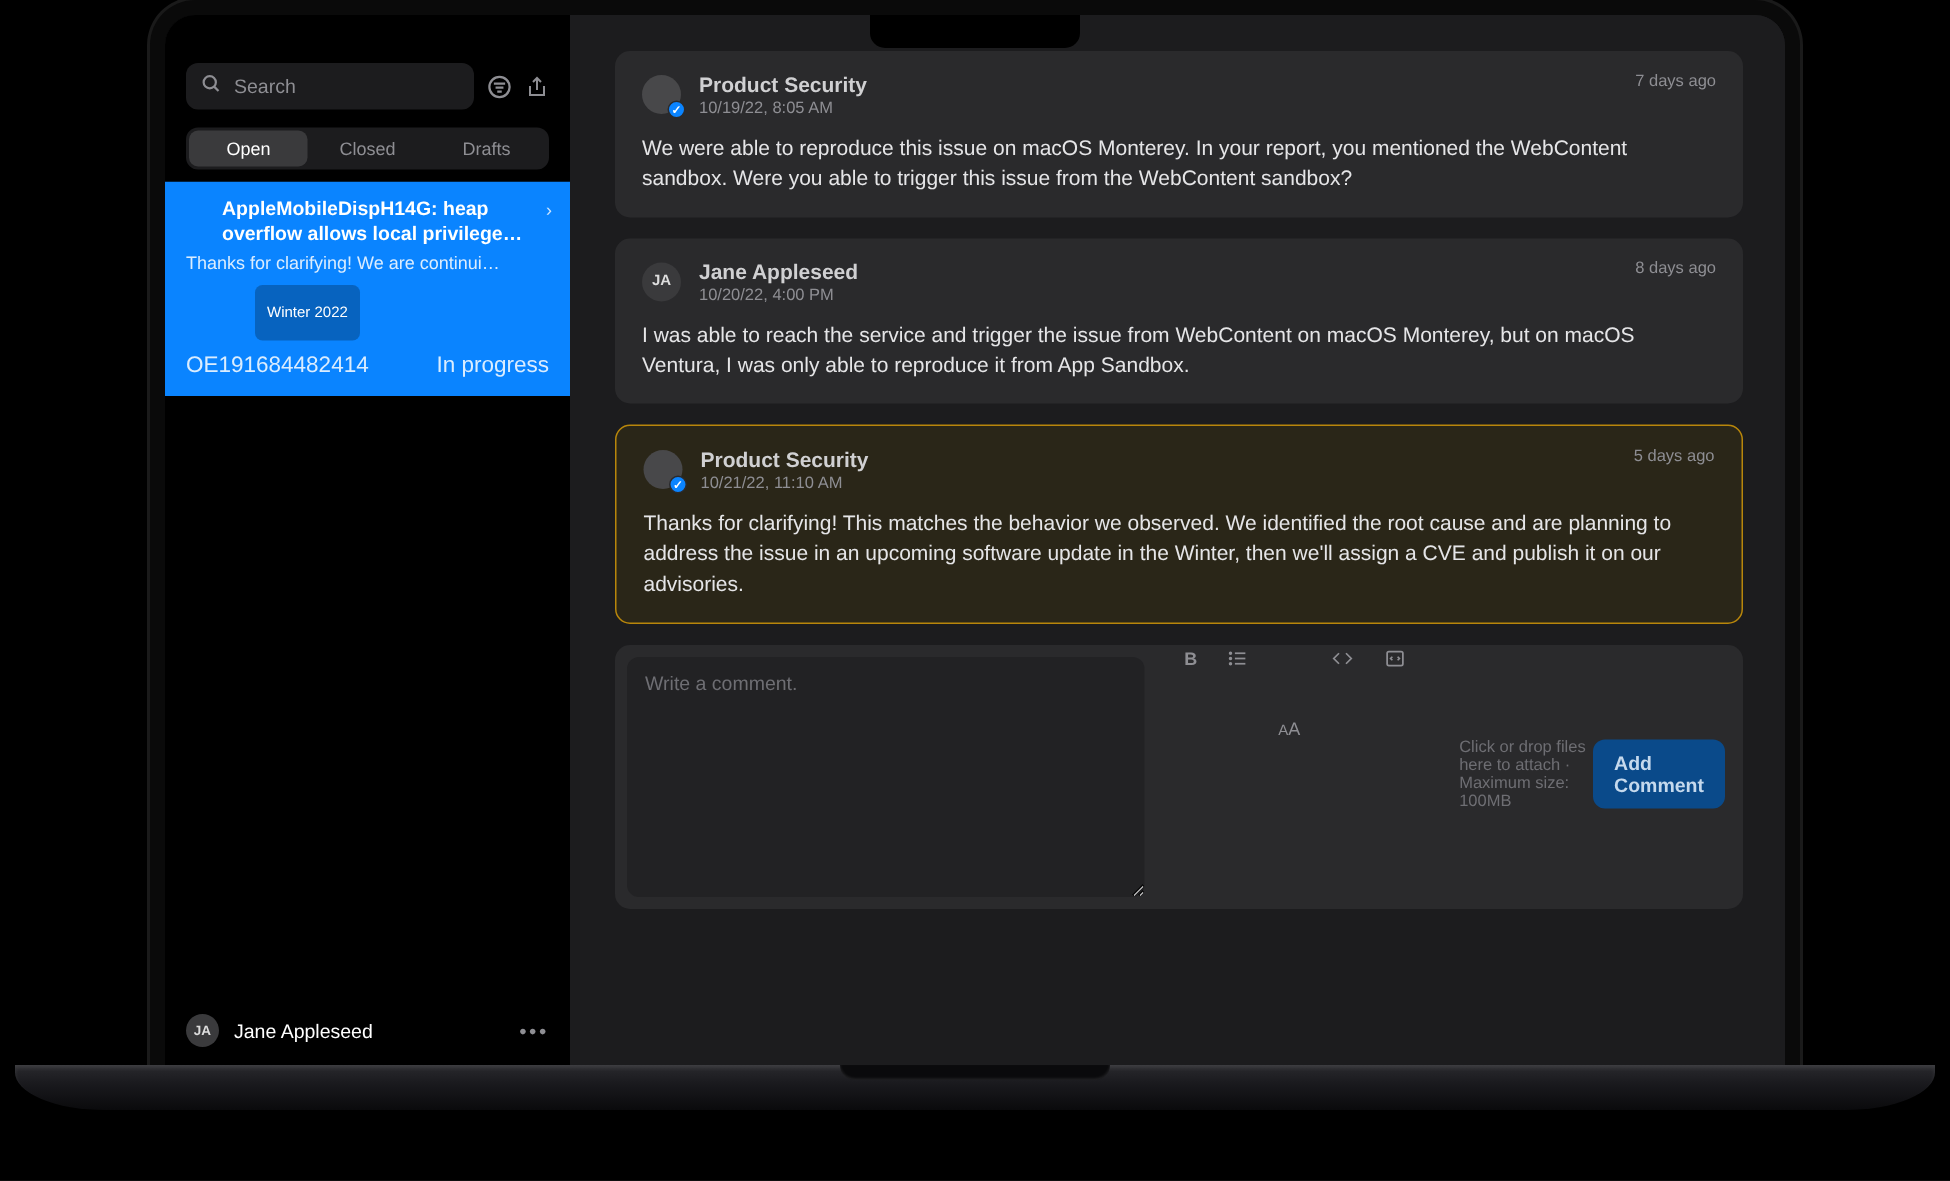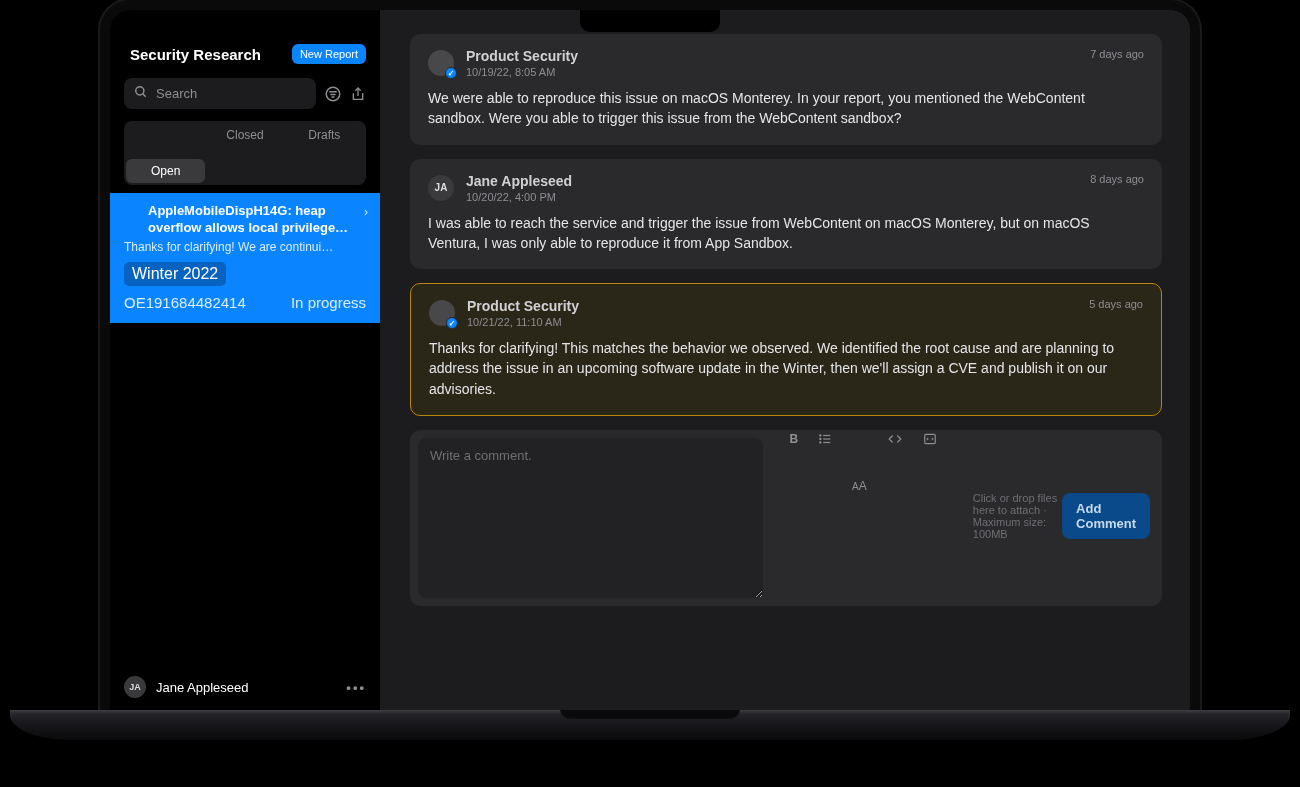--- a/index.html
+++ b/index.html
@@ -152,21 +152,20 @@
     text-align: center;
     padding: 5px 0;
     font-size: 12px;
     color: #8e8e93;
     border-radius: 6px;
     cursor: pointer;
   }
   .tab.active {
     background: #3a3a3c;
     color: #fff;
-    margin-top: 36px;
   }
 
   .report-list { flex: 1; overflow: hidden; }
   .report-item {
     background: #0a84ff;
     color: #fff;
     padding: 10px 14px 12px 14px;
     cursor: pointer;
     position: relative;
   }
@@ -189,24 +188,25 @@
     color: rgba(255,255,255,0.85);
     margin-top: 3px;
     white-space: nowrap;
     overflow: hidden;
     text-overflow: ellipsis;
   }
   .report-badge {
     display: inline-block;
     background: rgba(0,0,0,0.25);
     color: #fff;
-    font-size: 16px;
-    padding: 3px 8px;
+    font-size: 10px;
+    padding: 13px 8px;
     border-radius: 5px;
     margin-top: 8px;
+    margin-left: 46px;
   }
   .report-meta {
     display: flex;
     justify-content: space-between;
     margin-top: 8px;
     font-size: 15px;
     color: rgba(255,255,255,0.85);
   }
 
   .sidebar-footer {
@@ -365,27 +365,20 @@
 <body>
 
 <div class="laptop">
   <div class="laptop-screen">
     <div class="notch"></div>
 
     <div class="app">
 
       <div class="sidebar">
 
-        <div class="sidebar-header">
-          <div class="app-title">
-            <span class="apple-logo"></span>
-            <span>Security Research</span>
-          </div>
-          <div class="new-report">New Report</div>
-        </div>
 
         <div class="search-row">
           <div class="searchbox">
             <span>
               <svg width="14" height="14" viewBox="0 0 24 24" fill="none" stroke="#8e8e93" stroke-width="2.5">
                   <circle cx="10" cy="10" r="7"></circle>
                   <line x1="20" y1="20" x2="15" y2="15"></line>
                 </svg>
             </span>
             <input type="text" placeholder="Search" style="">

